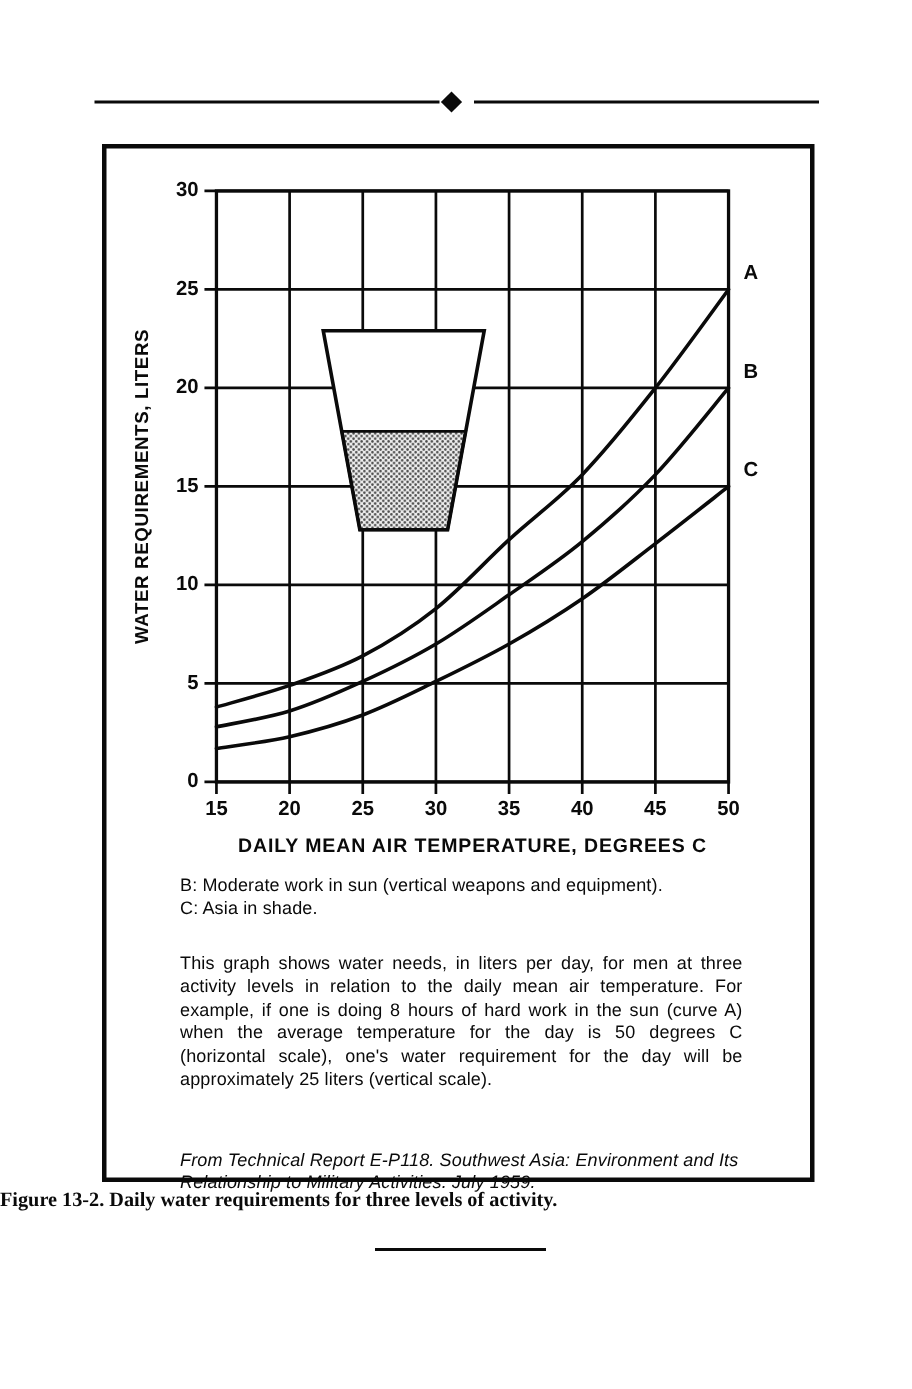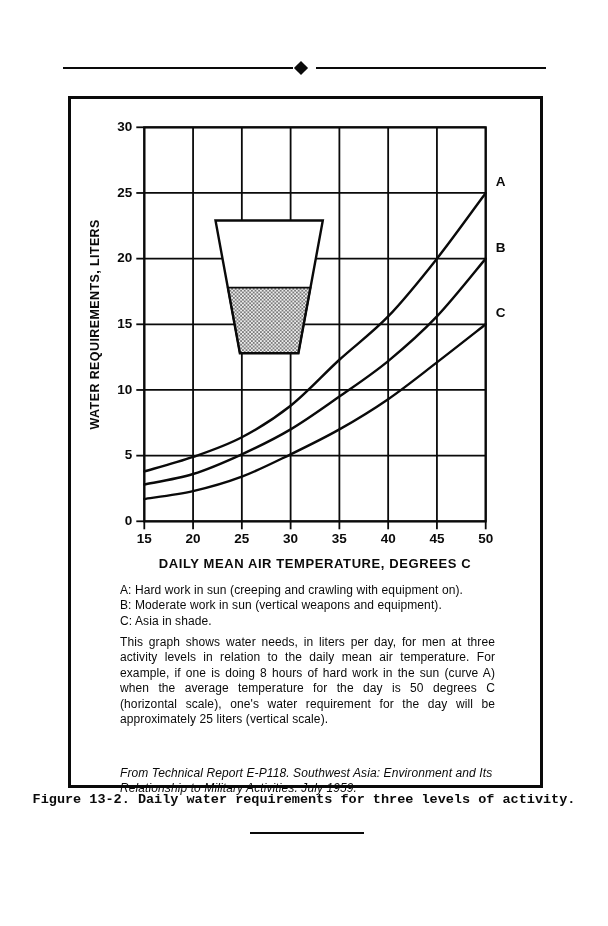--- a/index.html
+++ b/index.html
@@ -26,22 +26,22 @@
   }
   .chart-wrap { position:absolute; left:0; top:0; width:469px; height:474px; }
   .text-block {
     position:absolute; left:49px; width:375px;
     font-size:12px; line-height:15.4px; letter-spacing:0.1px;
   }
   .legend-block { top:484px; }
   .desc-block { top:536px; text-align:justify; }
   .source-block { top:639px; font-style:italic;margin-top:28px; }
   .figure-caption {
-    position:absolute; left:0; top:792px; width:608px; text-align:center;
-    font-family:Liberation Mono, monospace; font-weight:bold; font-size:13.5px;
+    position:absolute; left:0; top:792px; width:608px; 
+    font-family:Liberation Serif, serif; font-weight:bold; font-size:13.5px;
     color:#0a0a0a;
   }
   .bottom-rule {
     position:absolute; left:250px; top:832px; width:114px; height:2px;
     background:#0a0a0a;
   }
 </style>
 </head>
 <body>
 
@@ -117,21 +117,20 @@
         <text x="219.6142857142857" y="444.3" text-anchor="middle" font-size="13.5" font-weight="bold" fill="#0a0a0a">30</text>
         <text x="268.3857142857143" y="444.3" text-anchor="middle" font-size="13.5" font-weight="bold" fill="#0a0a0a">35</text>
         <text x="317.15714285714284" y="444.3" text-anchor="middle" font-size="13.5" font-weight="bold" fill="#0a0a0a">40</text>
         <text x="365.92857142857144" y="444.3" text-anchor="middle" font-size="13.5" font-weight="bold" fill="#0a0a0a">45</text>
         <text x="414.7" y="444.3" text-anchor="middle" font-size="13.5" font-weight="bold" fill="#0a0a0a">50</text>
         <text x="244" y="469.3" text-anchor="middle" font-size="13" font-weight="bold" letter-spacing="0.6" fill="#0a0a0a">DAILY MEAN AIR TEMPERATURE, DEGREES C</text>
         <text x="28" y="225.3" text-anchor="middle" font-size="12.5" font-weight="bold" letter-spacing="0.4" fill="#0a0a0a" transform="rotate(-90 28 225.3)">WATER REQUIREMENTS, LITERS</text>
       </svg></div>
 
   <div class="text-block legend-block">
-    <div>A: Hard work in sun (creeping and crawling with equipment on).</div>
     <div>B: Moderate work in sun (vertical weapons and equipment).</div>
     <div>C: Asia in shade.</div>
   </div>
 
   <div class="text-block desc-block">This graph shows water needs, in liters per day, for men at three activity levels in relation to the daily mean air temperature. For example, if one is doing 8 hours of hard work in the sun (curve A) when the average temperature for the day is 50 degrees C (horizontal scale), one's water requirement for the day will be approximately 25 liters (vertical scale).</div>
 
   <div class="text-block source-block">From Technical Report E-P118. Southwest Asia: Environment and Its Relationship to Military Activities. July 1959.</div>
 </div>
 
 <div class="figure-caption">Figure 13-2. Daily water requirements for three levels of activity.</div>

